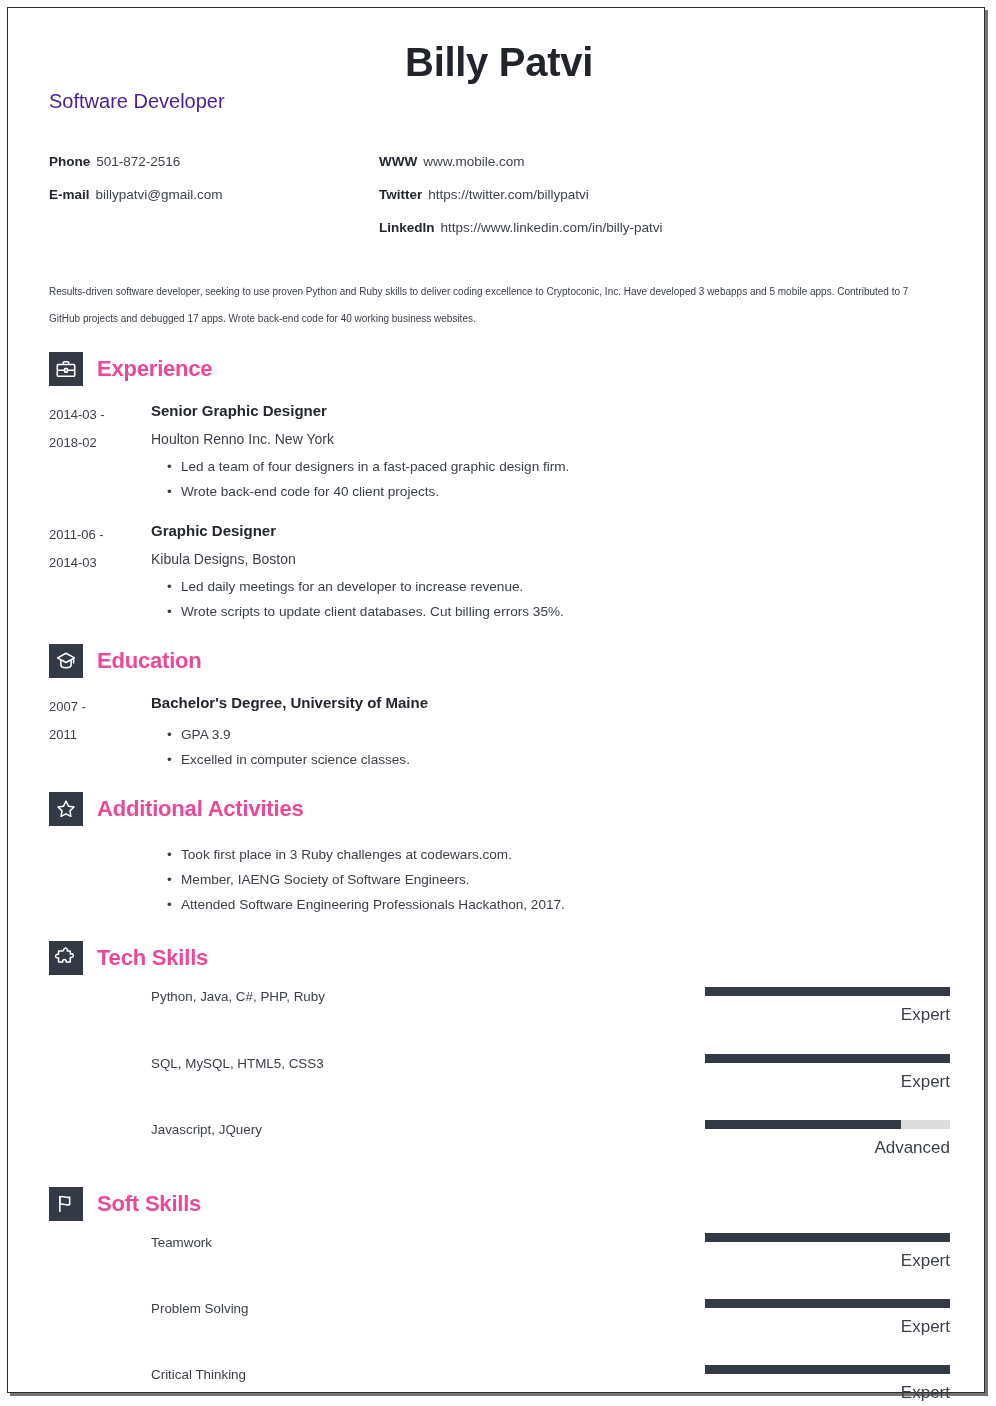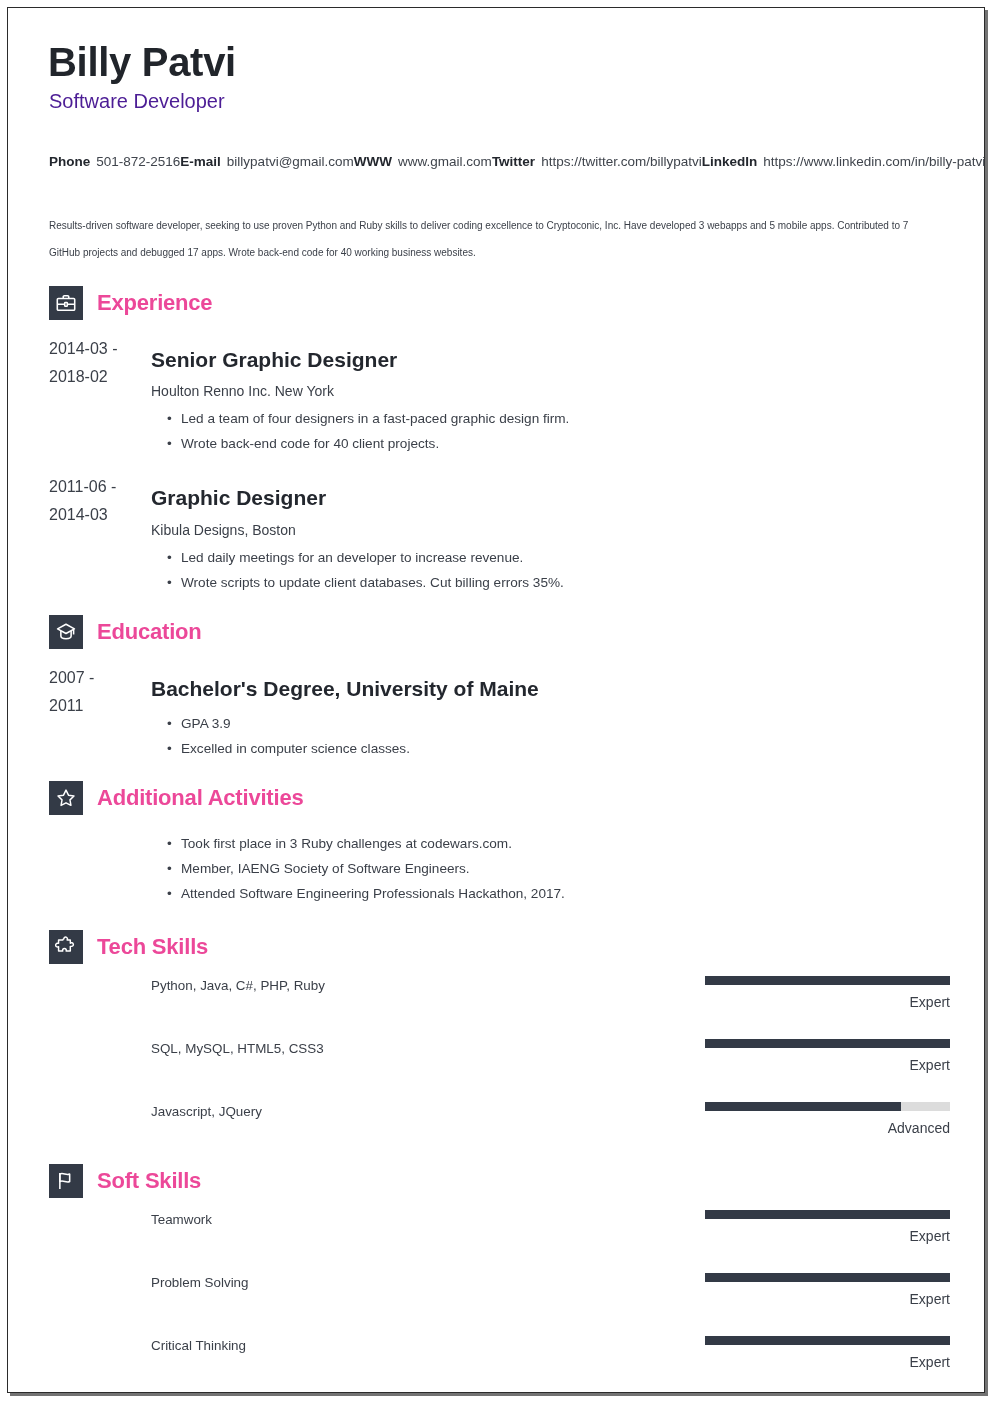--- a/index.html
+++ b/index.html
@@ -36,38 +36,39 @@
   }
 
   
   .resume-name {
     font-size: 40px;
     font-weight: bold;
     letter-spacing: -0.3px;
     color: #21252b;
     margin: 0 0 6px 5px;
     line-height: 1.05;
+    text-align: center;
   }
   .resume-title {
     font-size: 20px;
     font-weight: normal;
     color: #4c1d95;
     margin: 0 0 32px 6px;
     line-height: 1.2;
   }
 
   
   .contact-block {
     display: flex;
     margin-left: 6px;
     margin-bottom: 34px;
   }
   .contact-col {
     display: flex;
-    flex-direction: row;
+    flex-direction: column;
   }
   .contact-col.left { width: 330px; }
   .contact-row {
     font-size: 13.5px;
     line-height: 33px;
     color: #3a3f48;
     white-space: nowrap;
   }
   .contact-label {
     font-weight: bold;
@@ -114,32 +115,32 @@
   }
 
   
   .entry {
     display: flex;
     margin: 0 0 14px 6px;
   }
   .entry-dates {
     width: 102px;
     flex: none;
-    font-size: 16px;
+    font-size: 13px;
     line-height: 28px;
     color: #3a3f48;
     padding-top: 3px;
   }
   .entry-dates div { white-space: nowrap; }
   .entry-body { flex: 1; }
   .entry-role {
-    font-size: 21px;
+    font-size: 15px;
     font-weight: bold;
     color: #23272e;
-    margin: 15px 0 10px 0;
+    margin: 4px 0 10px 0;
     line-height: 1.2;
   }
   .entry-org {
     font-size: 14px;
     color: #3a3f48;
     margin: 0 0 6px 0;
     line-height: 1.3;
   }
   ul.bullets {
     list-style: none;
@@ -195,21 +196,21 @@
   }
   .skill-fill {
     position: absolute;
     left: 0;
     top: 0;
     bottom: 0;
     background: #333a46;
   }
   .skill-level {
     text-align: right;
-    font-size: 14px;
+    font-size: 17px;
     color: #3a3f48;
     margin-top: 9px;
     line-height: 1.2;
   }
   .section.techskills { margin-top: 24px; }
   .section.softskills { margin-top: 10px; }
 </style>
 </head>
 <body>
 
@@ -224,21 +225,21 @@
     <div class="contact-col left">
       <div class="contact-row">
         <span class="contact-label">Phone</span><span class="contact-value">501-872-2516</span>
       </div>
       <div class="contact-row">
         <span class="contact-label">E-mail</span><span class="contact-value">billypatvi@gmail.com</span>
       </div>
     </div>
     <div class="contact-col right">
       <div class="contact-row">
-        <span class="contact-label">WWW</span><span class="contact-value">www.gmail.com</span>
+        <span class="contact-label">WWW</span><span class="contact-value">www.mobile.com</span>
       </div>
       <div class="contact-row">
         <span class="contact-label">Twitter</span><span class="contact-value">https://twitter.com/billypatvi</span>
       </div>
       <div class="contact-row">
         <span class="contact-label">LinkedIn</span><span class="contact-value">https://www.linkedin.com/in/billy-patvi</span>
       </div>
     </div>
   </div>
 

